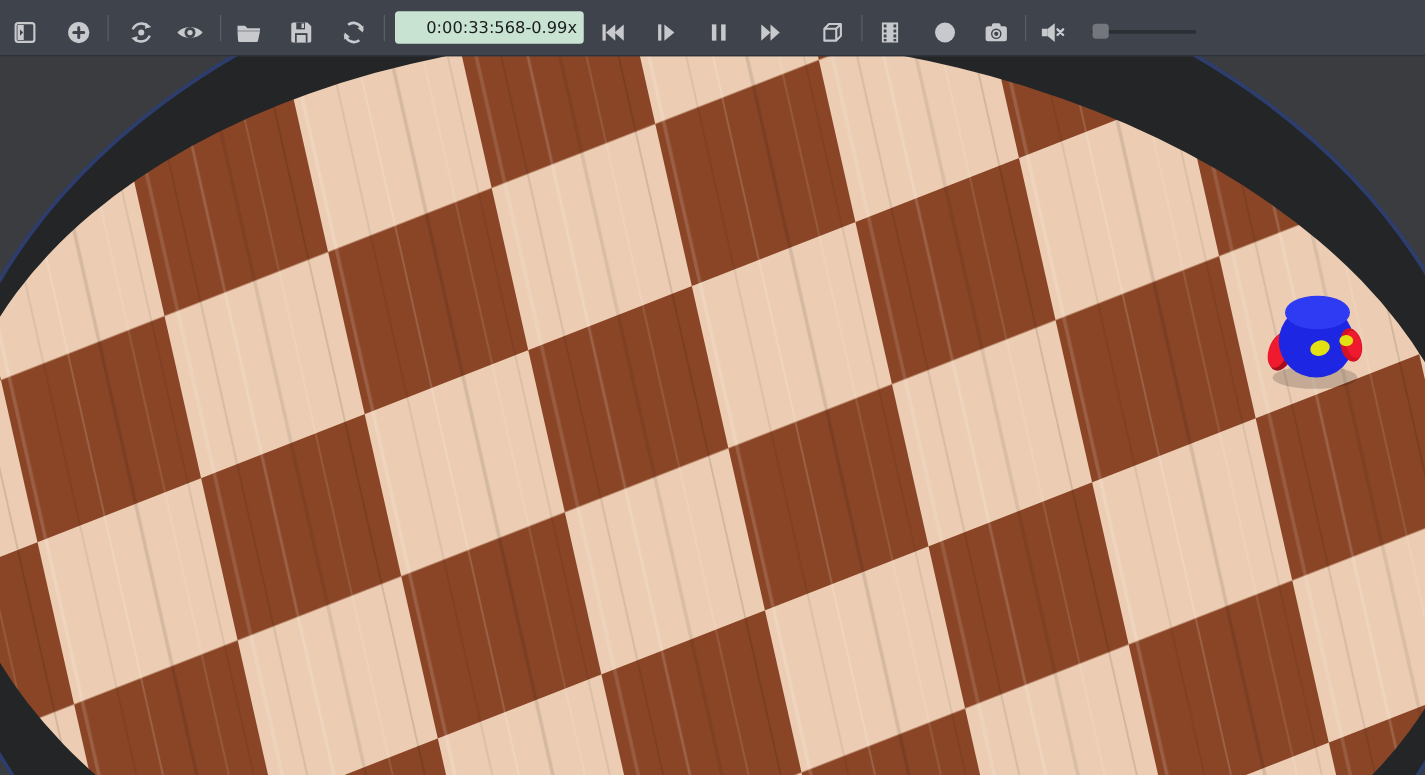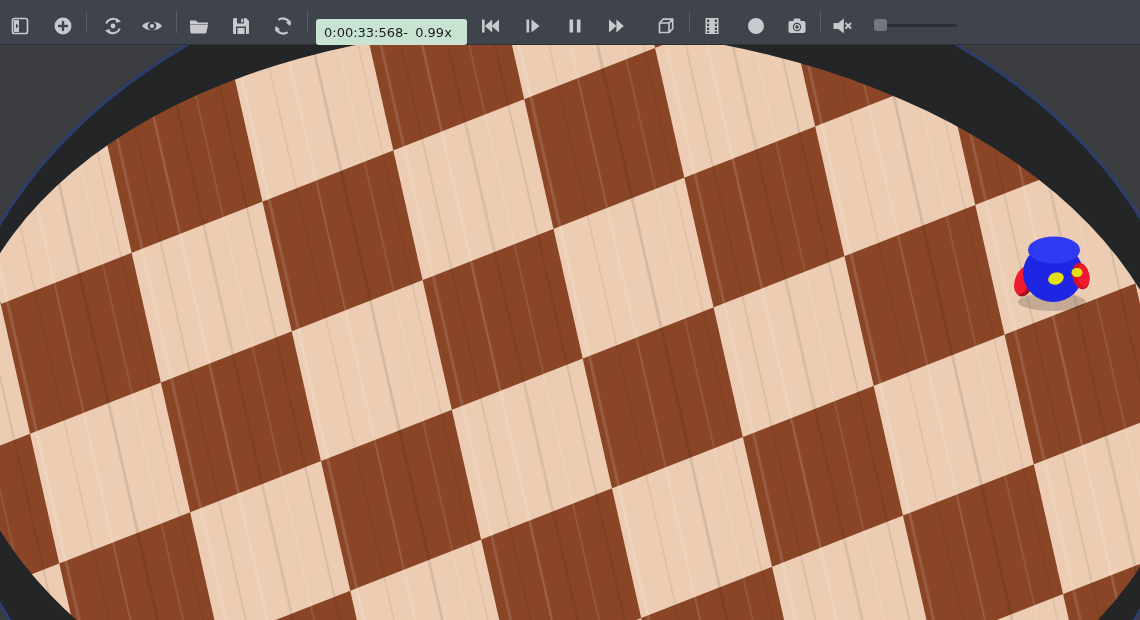--- a/index.html
+++ b/index.html
@@ -13,23 +13,23 @@
     position:absolute;top:0;left:0;width:1140px;height:44px;
     background:#3f434c;border-bottom:1px solid #2d3036;z-index:5;
   }
   .tb{
     position:absolute;top:11px;width:30px;height:30px;margin:0;padding:3px;
     background:transparent;border:none;cursor:pointer;border-radius:3px;
   }
   .tb svg{display:block;width:24px;height:24px;}
   .sep{position:absolute;top:12px;width:1px;height:21px;background:#5a5e66;}
   .timebox{
-    position:absolute;left:316px;top:19px;width:151px;height:26px;
+    position:absolute;left:316px;top:9px;width:151px;height:26px;
     background:#c9e3d3;border-radius:3px;display:flex;align-items:center;
-    padding:0 8px;box-sizing:border-box;color:#1b1d1f;font-size:13px;
+    padding:0 25px;box-sizing:border-box;color:#1b1d1f;font-size:13px;
   }
   .timebox .t{flex:1.55;text-align:left;white-space:nowrap;}
   .timebox .d{flex:0 0 auto;}
   .timebox .s{flex:1;text-align:center;white-space:nowrap;}
   .volume{position:absolute;left:869px;top:11px;width:92px;height:30px;cursor:pointer;}
   .volume .track{position:absolute;left:4px;right:4px;top:13px;height:3px;background:#2c2f34;border-radius:2px;}
   .volume .handle{position:absolute;left:5px;top:8px;width:13px;height:12px;background:#73767d;border-radius:3px;}
   
   .viewport{position:absolute;top:44px;left:0;width:1140px;height:576px;}
   .viewport svg{display:block;}

